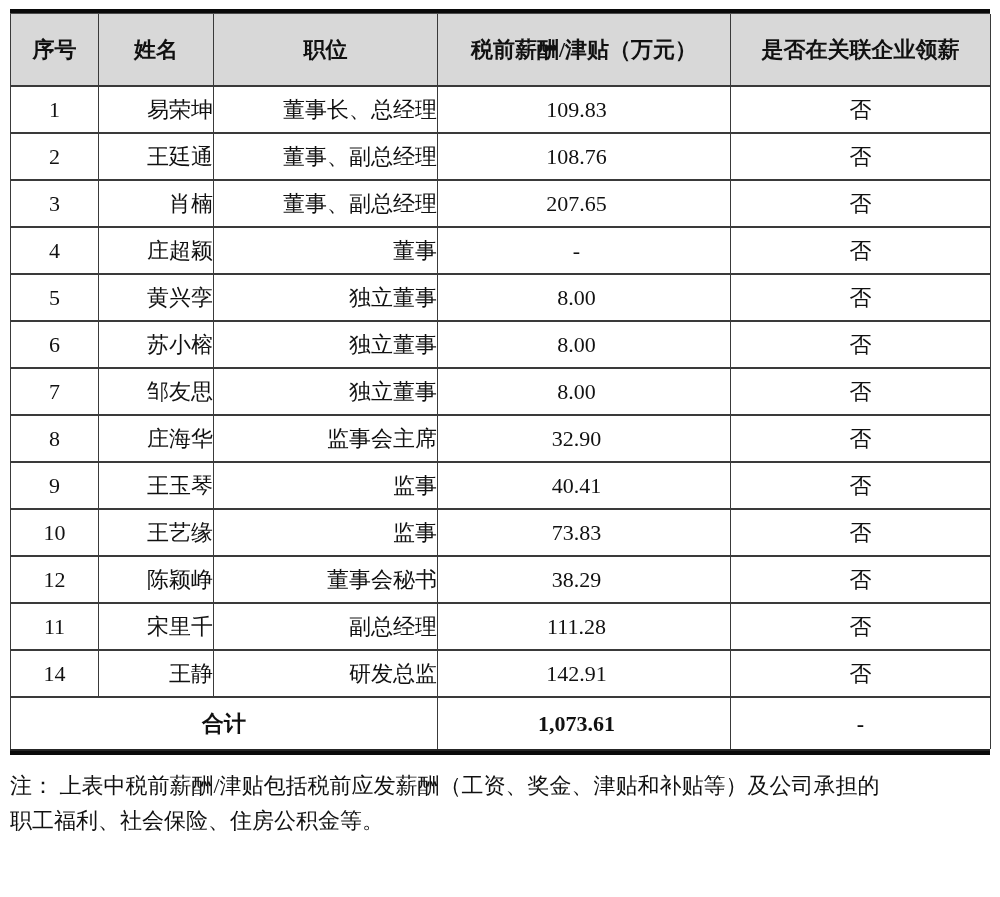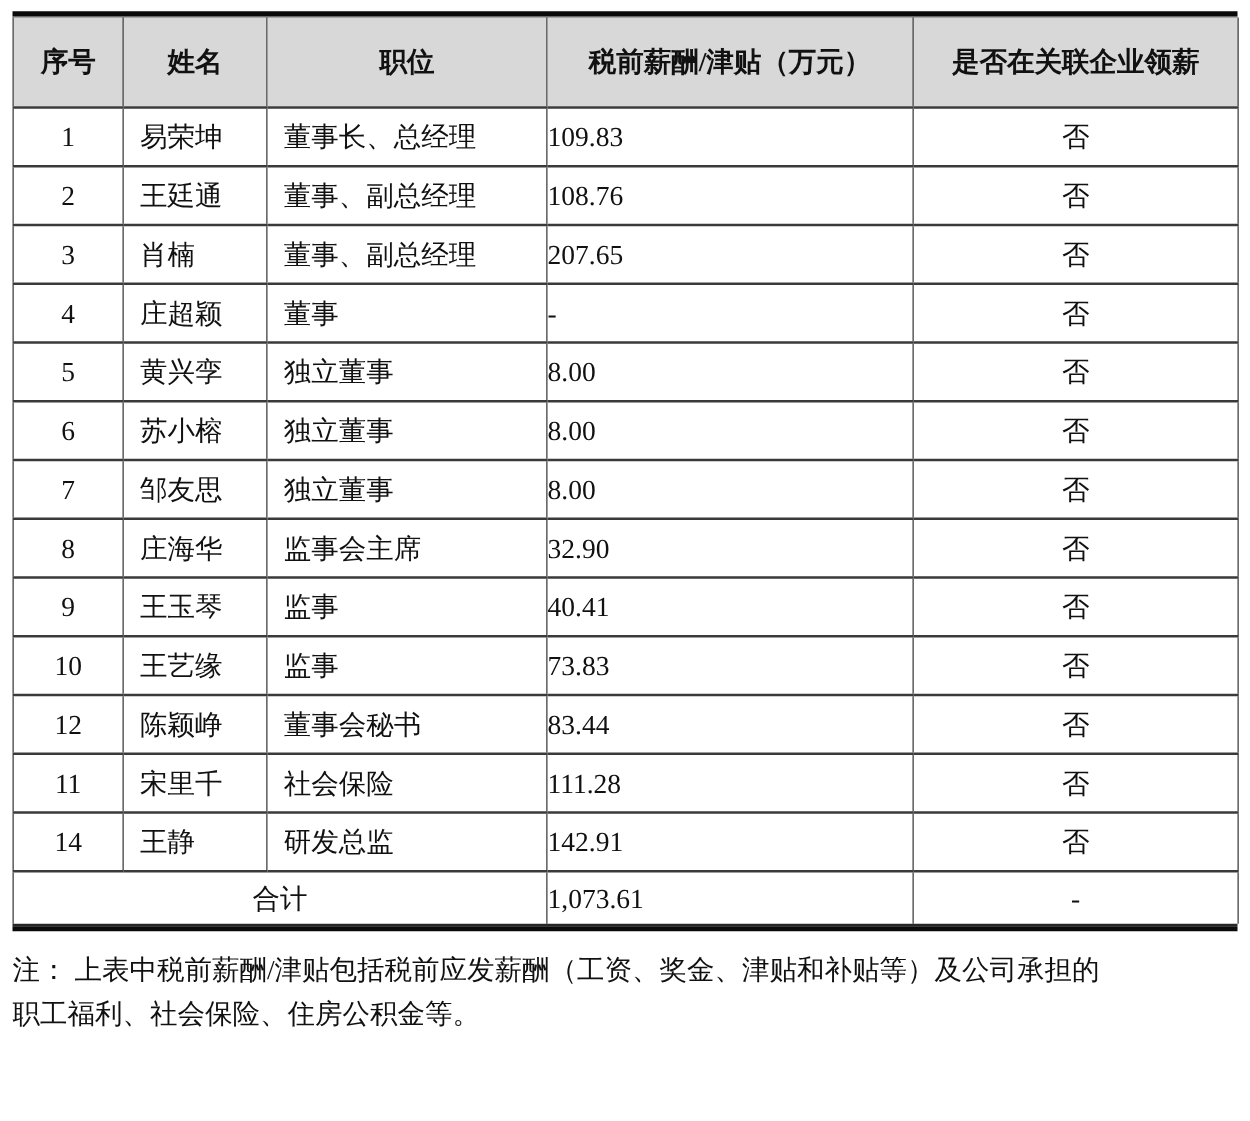--- a/index.html
+++ b/index.html
@@ -33,25 +33,25 @@
   }
   thead th{
     background:var(--header-bg);
     font-weight:bold;text-align:center;
     height:72px;border-top:none;font-size:22px;
   }
   tbody td{height:47px;}
   col.c1{width:88px;} col.c2{width:115px;} col.c3{width:224px;}
   col.c4{width:293px;} col.c5{width:260px;}
   .cell-no{text-align:center;}
-  .cell-name{text-align:left;padding-left:13px;}
-  .cell-pos{text-align:left;padding-left:13px;}
-  .cell-sal{text-align:left;padding-right:15px;}
+  .cell-name{text-align:right;padding-left:13px;}
+  .cell-pos{text-align:right;padding-left:13px;}
+  .cell-sal{text-align:center;padding-right:15px;}
   .cell-rel{text-align:center;}
-  tr.total-row td{font-weight:normal;height:42px;border-bottom:none;}
+  tr.total-row td{font-weight:bold;height:52px;border-bottom:none;}
   .total-label{text-align:center;}
   .note{
     margin-top:13px;font-size:22px;line-height:35px;color:var(--text);
   }
   .note span{display:block;}
 </style>
 </head>
 <body>
 
 <div class="page">
@@ -143,27 +143,27 @@
     <td class="cell-no">10</td>
     <td class="cell-name">王艺缘</td>
     <td class="cell-pos">监事</td>
     <td class="cell-sal">73.83</td>
     <td class="cell-rel">否</td>
   </tr>
         <tr>
     <td class="cell-no">12</td>
     <td class="cell-name">陈颖峥</td>
     <td class="cell-pos">董事会秘书</td>
-    <td class="cell-sal">83.44</td>
+    <td class="cell-sal">38.29</td>
     <td class="cell-rel">否</td>
   </tr>
         <tr>
     <td class="cell-no">11</td>
     <td class="cell-name">宋里千</td>
-    <td class="cell-pos">社会保险</td>
+    <td class="cell-pos">副总经理</td>
     <td class="cell-sal">111.28</td>
     <td class="cell-rel">否</td>
   </tr>
         <tr>
     <td class="cell-no">14</td>
     <td class="cell-name">王静</td>
     <td class="cell-pos">研发总监</td>
     <td class="cell-sal">142.91</td>
     <td class="cell-rel">否</td>
   </tr>

